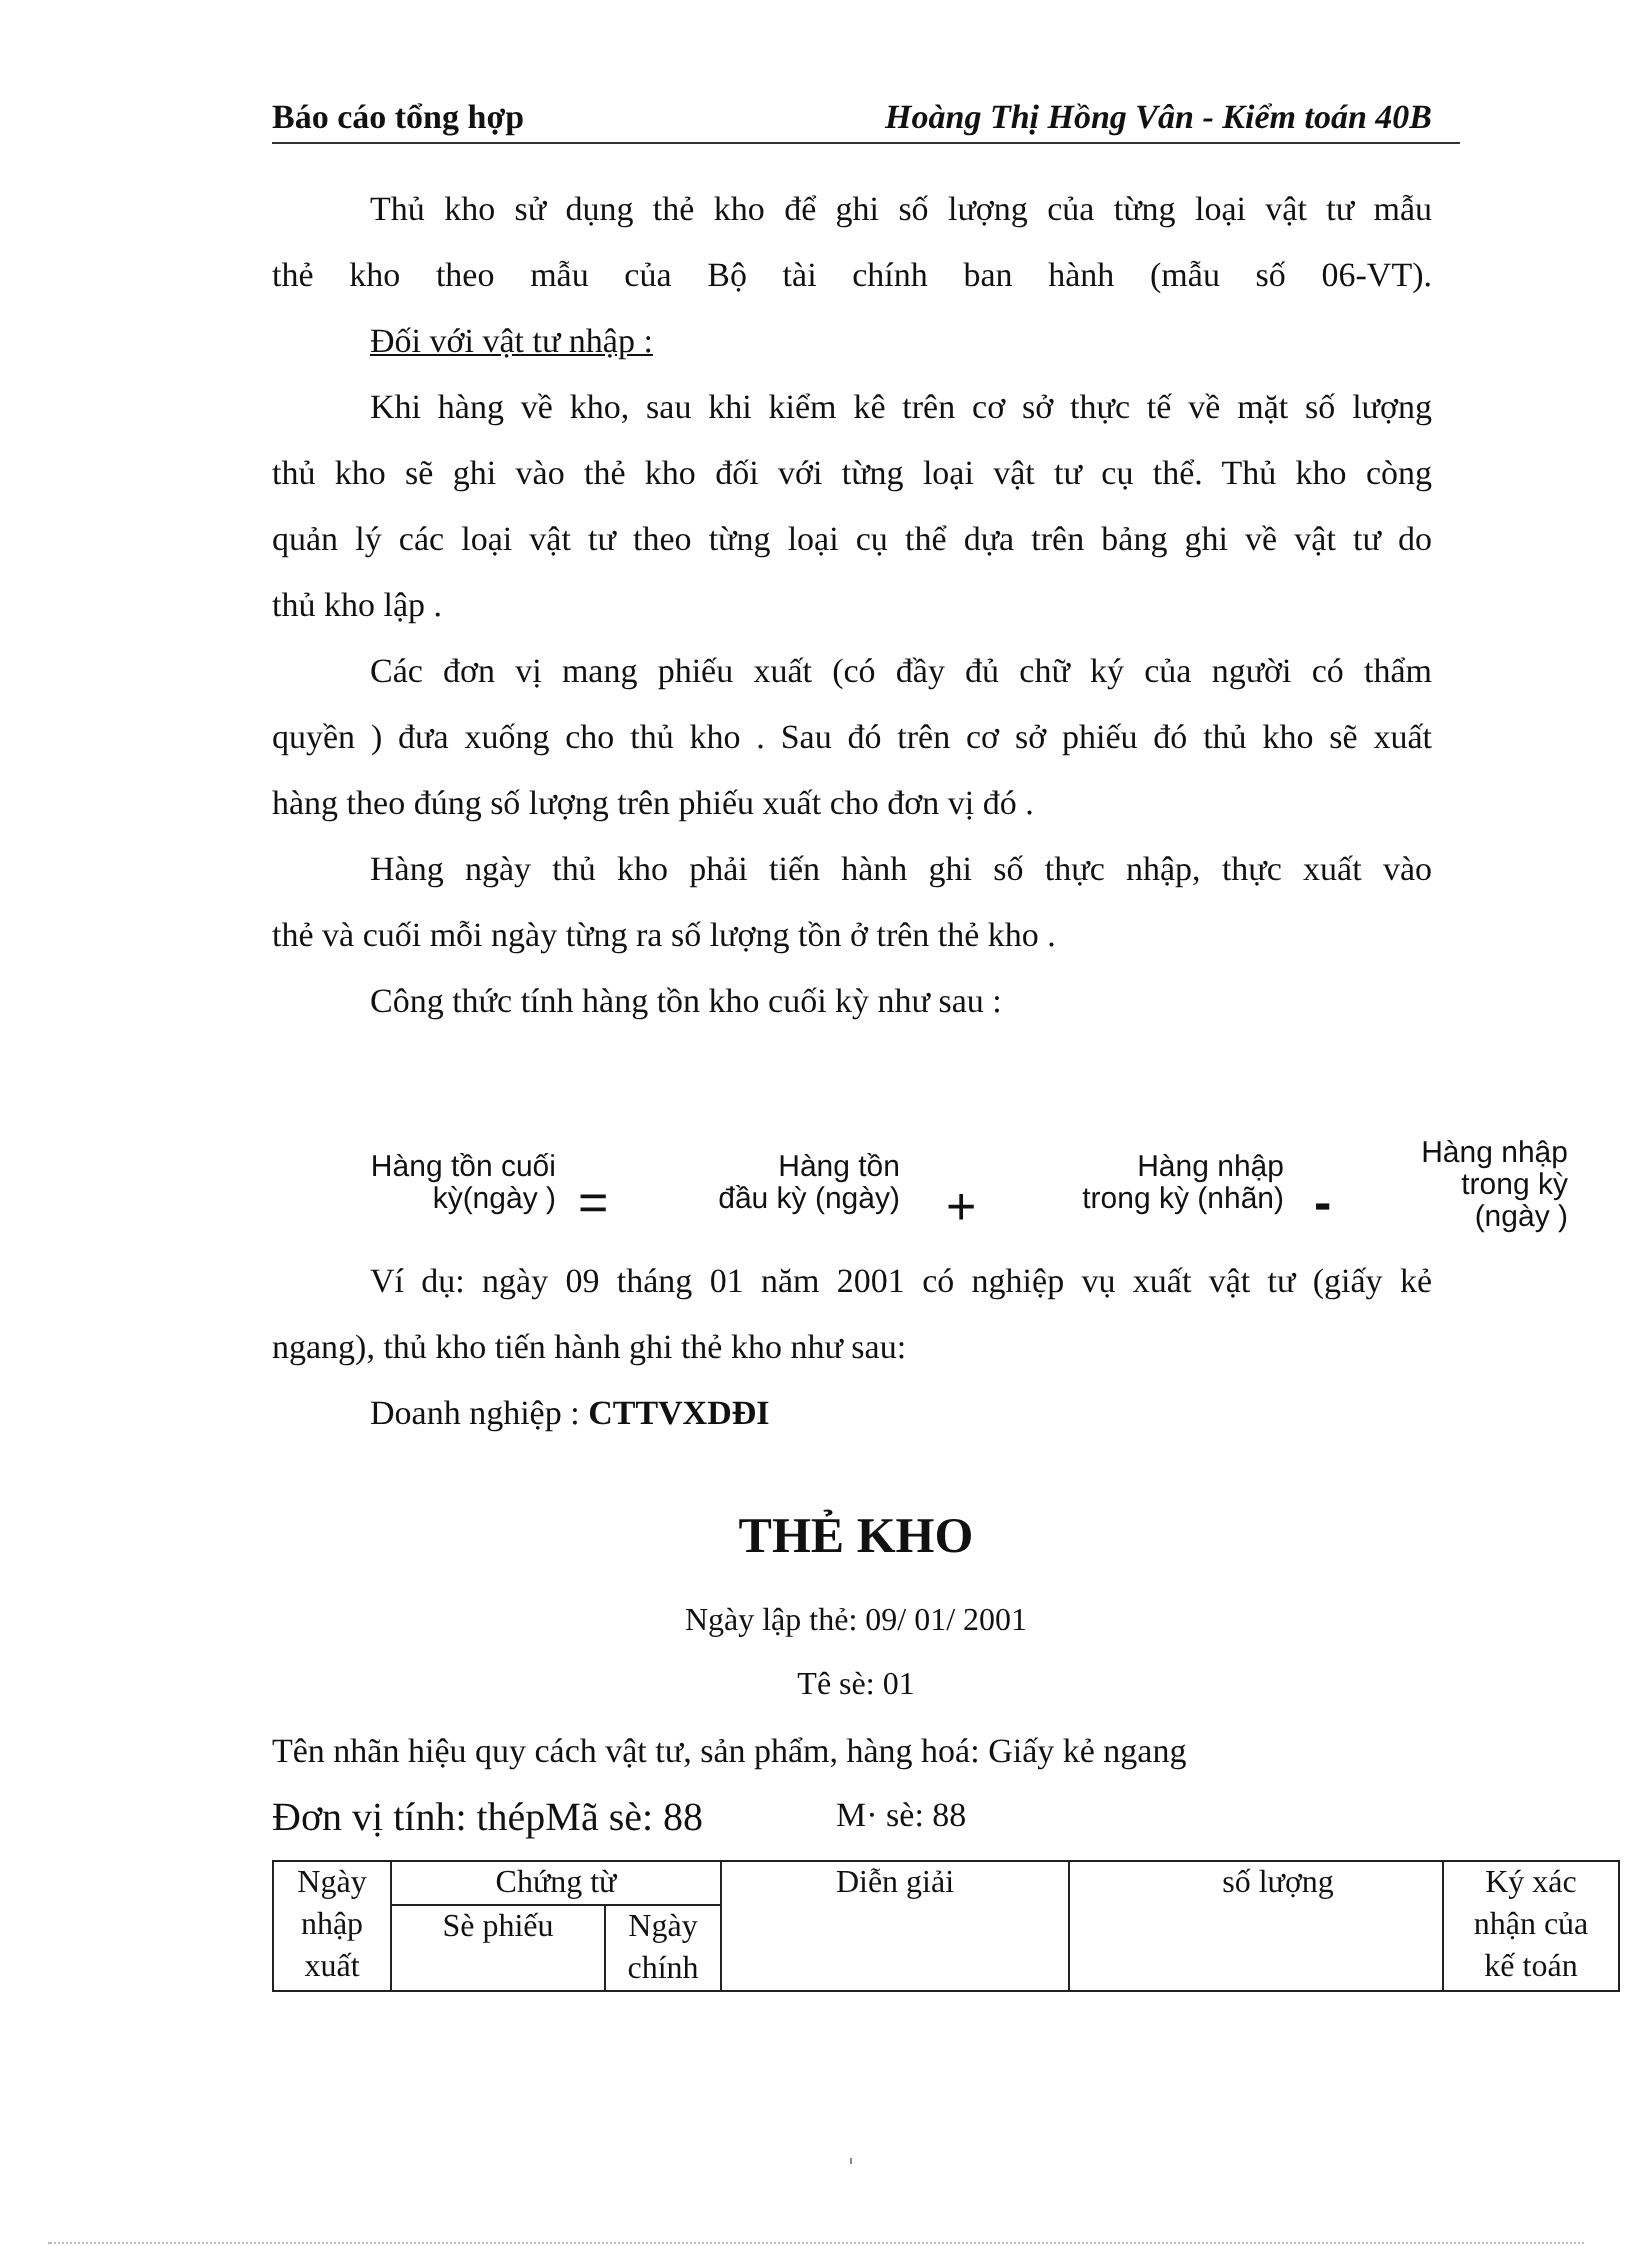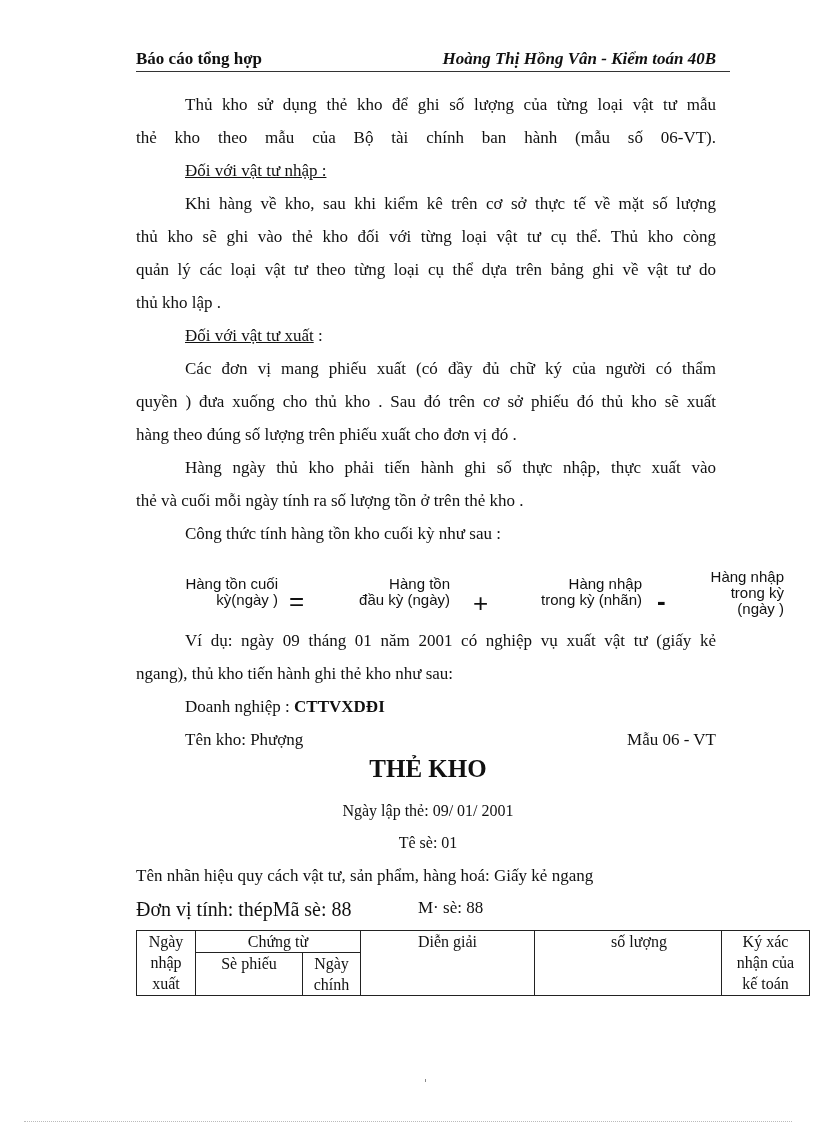--- a/index.html
+++ b/index.html
@@ -49,26 +49,25 @@
 </div>
 
 <div class="para" style="top:88px;">
   <span class="line justify indent">Thủ kho sử dụng thẻ kho để ghi số lượng của từng loại vật tư mẫu</span>
   <span class="line justify">thẻ kho theo mẫu của Bộ tài chính ban hành (mẫu số 06-VT).</span>
   <span class="line indent"><span class="u">Đối với vật tư nhập :</span></span>
   <span class="line justify indent">Khi hàng về kho, sau khi kiểm kê trên cơ sở thực tế về mặt số lượng</span>
   <span class="line justify">thủ kho sẽ ghi vào thẻ kho đối với từng loại vật tư cụ thể. Thủ kho còng</span>
   <span class="line justify">quản lý các loại vật tư theo từng loại cụ thể dựa trên bảng ghi về vật tư do</span>
   <span class="line">thủ kho lập .</span>
-  <span class="line indent"><span class="u">Đối với vật tư xuất</span><span> :</span></span>
   <span class="line justify indent">Các đơn vị mang phiếu xuất (có đầy đủ chữ ký của người có thẩm</span>
   <span class="line justify">quyền ) đưa xuống cho thủ kho . Sau đó trên cơ sở phiếu đó thủ kho sẽ xuất</span>
   <span class="line">hàng theo đúng số lượng trên phiếu xuất cho đơn vị đó .</span>
   <span class="line justify indent">Hàng ngày thủ kho phải tiến hành ghi số thực nhập, thực xuất vào</span>
-  <span class="line">thẻ và cuối mỗi ngày tính ra số lượng tồn ở trên thẻ kho .</span>
+  <span class="line">thẻ và cuối mỗi ngày từng ra số lượng tồn ở trên thẻ kho .</span>
   <span class="line indent">Công thức tính hàng tồn kho cuối kỳ như sau :</span>
 </div>
 
 <div>
   <div class="formula" style="left:148px; top:576px; width:130px;">
     <div>Hàng tồn cuối</div>
     <div>kỳ(ngày )</div>
   </div>
   <div class="op" style="left:289px; top:586px;">=</div>
   <div class="formula" style="left:328px; top:576px; width:122px;">
@@ -85,21 +84,20 @@
     <div>Hàng nhập</div>
     <div>trong kỳ</div>
     <div>(ngày )</div>
   </div>
 </div>
 
 <div class="para" style="top:624px;">
   <span class="line justify indent">Ví dụ: ngày 09 tháng 01 năm 2001 có nghiệp vụ xuất vật tư (giấy kẻ</span>
   <span class="line">ngang), thủ kho tiến hành ghi thẻ kho như sau:</span>
   <span class="line indent"><span>Doanh nghiệp : </span><b>CTTVXDĐI</b></span>
-  <span class="line indent" style="position:relative;"><span>Tên kho: Phượng</span><span style="position:absolute; right:0; top:0;">Mẫu 06 - VT</span></span>
 </div>
 
 <div class="title">THẺ KHO</div>
 <div class="center-line" style="top:802px;">Ngày lập thẻ: 09/ 01/ 2001</div>
 <div class="center-line" style="top:834px;">Tê sè: 01</div>
 
 <div class="abs" style="left:136px; top:866px; font-size:17px;">Tên nhãn hiệu quy cách vật tư, sản phẩm, hàng hoá: Giấy kẻ ngang</div>
 <div class="abs" style="left:136px; top:898px; font-size:20px;">Đơn vị tính: thépMã sè: 88</div>
 <div class="abs" style="left:418px; top:898px; font-size:17px;">M· sè: 88</div>
 

